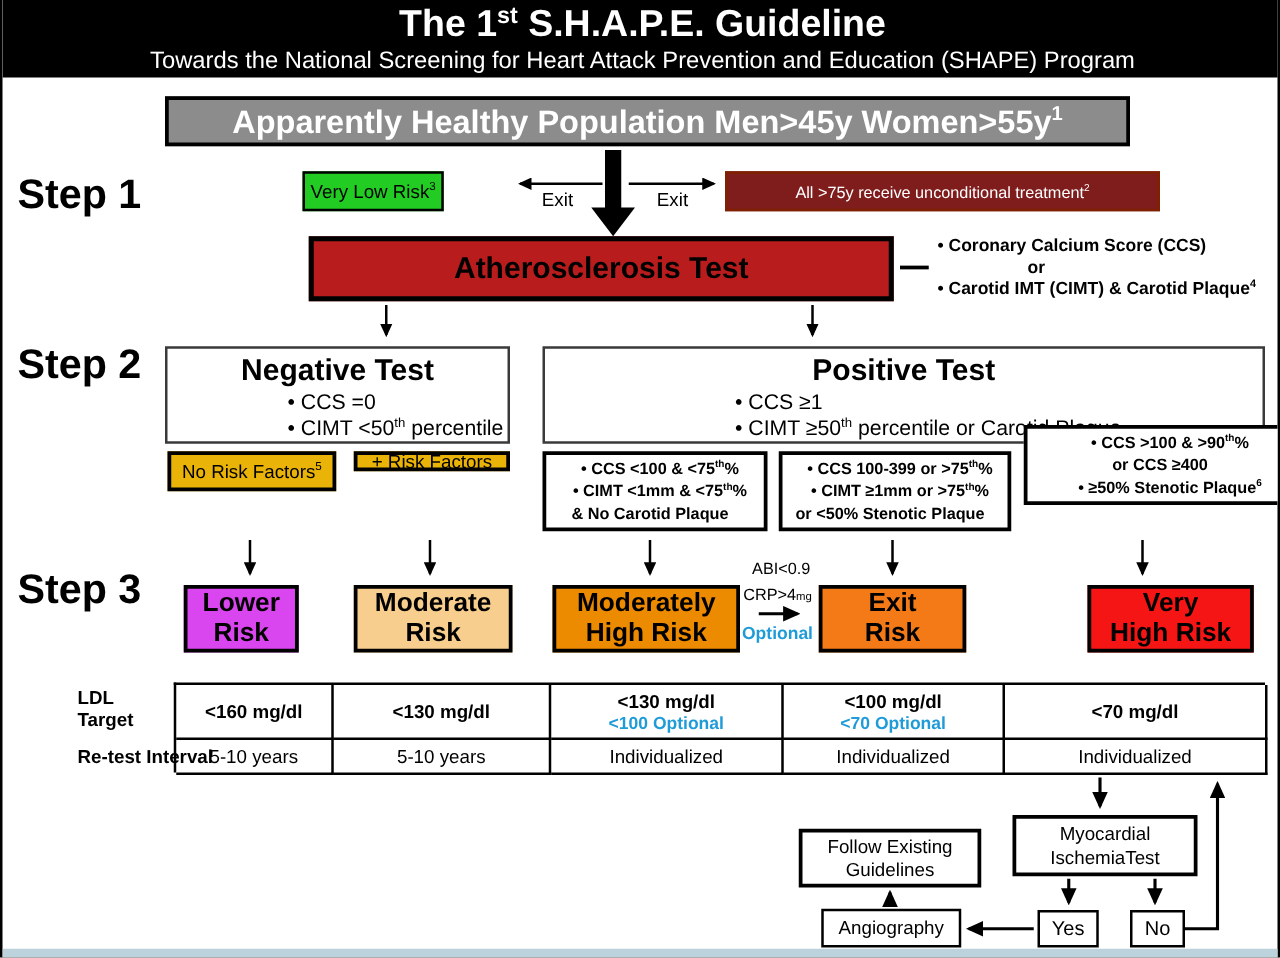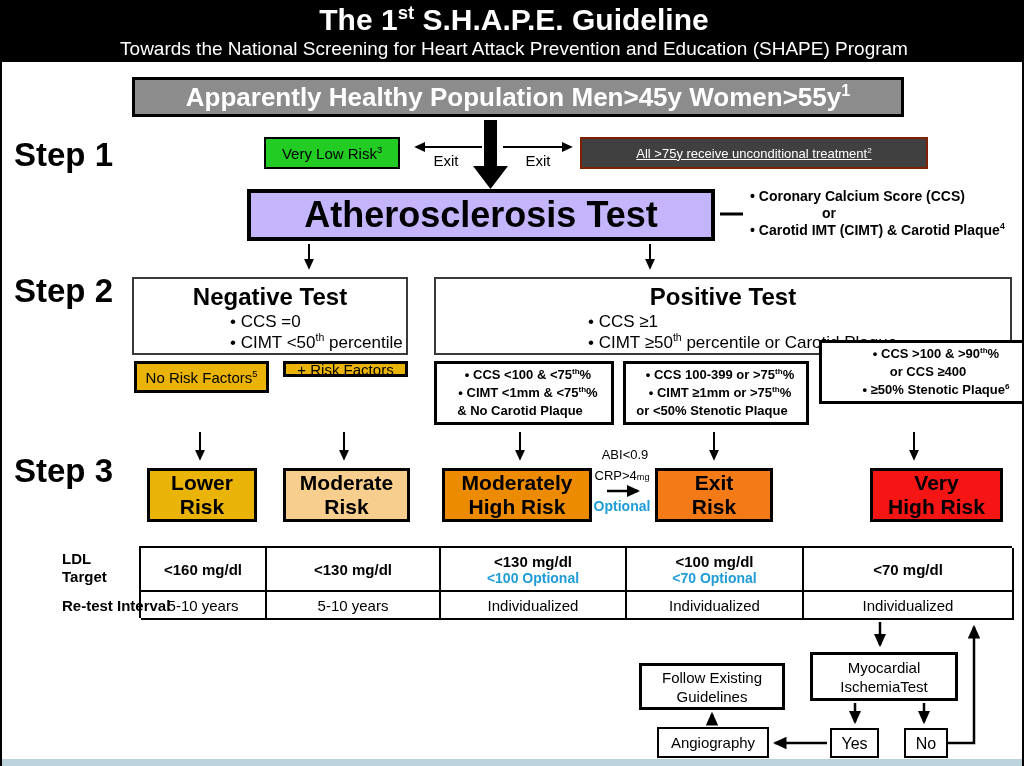--- a/index.html
+++ b/index.html
@@ -16,27 +16,27 @@
   
   #topband{left:0;top:0;width:1024px;height:62px;background:#000;color:#fff;text-align:center;}
   #title{font-size:30px;font-weight:bold;padding-top:3px;}
   #subtitle{font-size:19px;margin-top:1px;}
   
   #pop{left:130px;top:77px;width:772px;height:40px;background:#8C8C8C;border:3px solid #000;
        color:#fff;font-size:26px;font-weight:bold;}
   
   .steplabel{font-size:33px;font-weight:bold;left:12px;width:120px;}
   
-  #vlr{left:262px;top:137px;width:136px;height:32px;background:#22CC22;font-size:15px;}
+  #vlr{left:240px;top:137px;width:113px;height:32px;background:#22CC22;font-size:15px;}
   .exitlbl{font-size:15px;width:40px;text-align:center;}
-  #treat{left:578px;top:137px;width:348px;height:32px;background:#404040;border:2px solid #7F2000;
-         color:#fff;font-size:13px;text-decoration:underline;}
-  
-  #athero{left:245px;top:189px;width:468px;height:52px;background:#c4b5fd;border:4px solid #000;
-          font-size:36px;font-weight:bold;}
+  #treat{left:578px;top:137px;width:348px;height:32px;background:#7f1d1d;border:2px solid #7F2000;
+         color:#fff;font-size:13px;}
+  
+  #athero{left:245px;top:189px;width:468px;height:52px;background:#b91c1c;border:4px solid #000;
+          font-size:24px;font-weight:bold;}
   #testbullets{left:748px;top:188px;width:270px;font-size:14px;font-weight:bold;line-height:17px;}
   #testbullets .or{padding-left:72px;font-weight:bold;}
   
   .bigtest{border:2px solid #3a3a3a;background:#fff;align-items:flex-start;}
   .bigtest .ttl{font-size:24px;font-weight:bold;width:100%;margin-top:4px;}
   .bigtest .bl{font-size:17px;line-height:21px;text-align:left;}
   #negative{left:130px;top:277px;width:276px;height:78px;}
   #negative .bl{margin-left:96px;}
   #positive{left:432px;top:277px;width:578px;height:78px;}
   #positive .bl{margin-left:152px;}
@@ -44,21 +44,21 @@
   #norisk{left:132px;top:361px;width:135px;height:32px;}
   #plusrisk{left:281px;top:361px;width:125px;height:16px;}
   .crit{border:3px solid #000;background:#fff;font-size:13px;font-weight:600;line-height:18px;
         display:flex;flex-direction:column;justify-content:center;text-align:left;padding-left:8px;align-items:center;}
   .crit .ctr{text-align:center;padding-right:16px;}
   #crit1{left:432px;top:361px;width:180px;height:64px;}
   #crit2{left:621px;top:361px;width:186px;height:64px;}
   #crit3{left:817px;top:340px;width:226px;height:64px;}
   
   .risk{border:3px solid #000;font-size:21px;font-weight:bold;line-height:24px;}
-  #lower{left:145px;top:468px;width:110px;height:54px;background:#eab308;}
+  #lower{left:145px;top:468px;width:92px;height:54px;background:#d946ef;}
   #moderate{left:281px;top:468px;width:127px;height:54px;background:#F8CE8E;}
   #modhigh{left:440px;top:468px;width:150px;height:54px;background:#EC8A00;}
   #high{left:653px;top:468px;width:118px;height:54px;background:#F47A18;}
   #veryhigh{left:868px;top:468px;width:133px;height:54px;background:#F51515;}
   .note{font-size:13px;text-align:center;}
   #optlbl{color:#1F9CD8;font-size:14px;font-weight:600;}
   
   #ldltable{left:137px;top:546px;width:873px;height:72px;display:grid;
             grid-template-columns:126px 174px 186px 177px 210px;grid-template-rows:44px 28px;
             border-top:2px solid #000;border-left:2px solid #000;}

